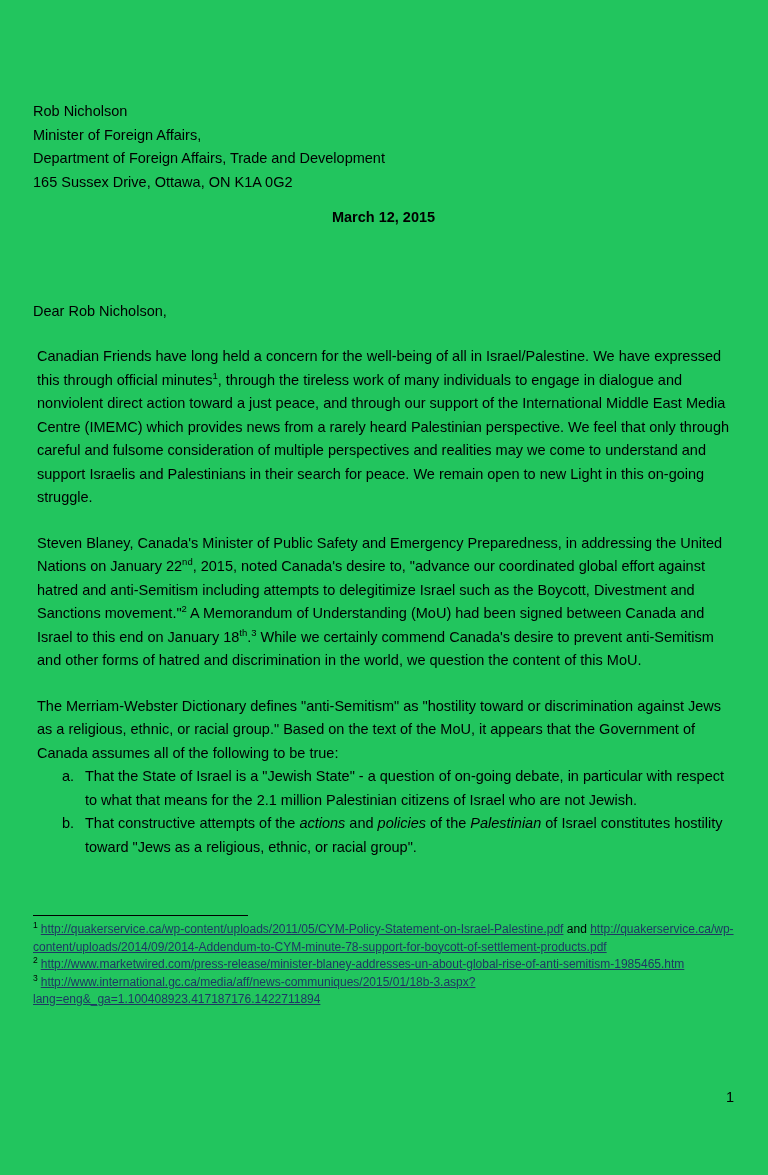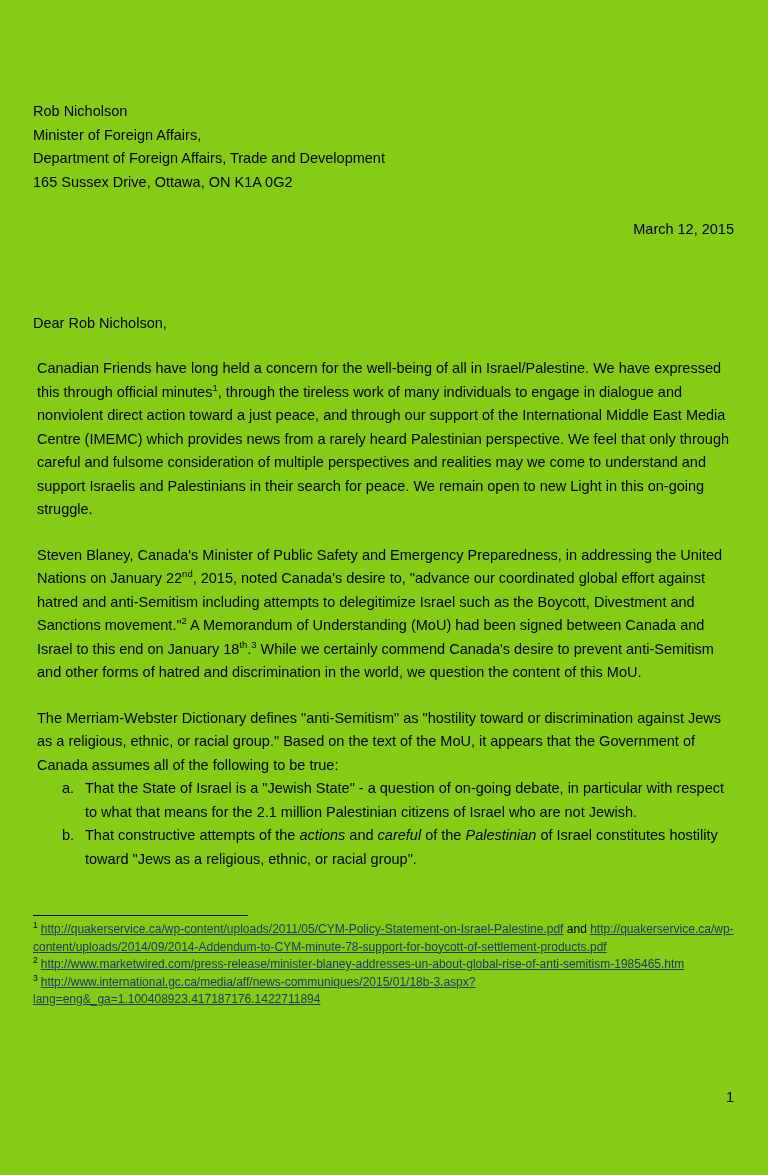--- a/index.html
+++ b/index.html
@@ -1,34 +1,34 @@
 <!DOCTYPE html>
 <html><head>
 <meta charset="utf-8">
 <style>
   html, body { margin: 0; padding: 0; background: #ffffff; }
   .page {
     position: relative;
     width: 768px;
     height: 1175px;
-    background: #84cc16;
+    background: #22c55e;
     color: #000000;
     font-family: "Liberation Sans", "DejaVu Sans", sans-serif;
     font-size: 14.5px;
     line-height: 23.5px;
     overflow: hidden;
   }
   .body-flow {
     position: absolute;
     left: 33px;
     top: 100px;
     width: 701px;
   }
   .address .line { white-space: nowrap; }
-  .date { text-align: right; margin-top: 24px; }
+  .date { text-align: center; margin-top: 12px; font-weight: bold; }
   .salutation { margin-top: 70px; }
   .para { margin: 22px 0 0 4px; }
   .list { margin: 0; }
   .li { position: relative; padding-left: 52px; }
   .li .marker { position: absolute; left: 29px; top: 0; }
   .sup {
     font-size: 9.5px;
     vertical-align: super;
     line-height: 0;
   }
@@ -87,21 +87,21 @@
 
     <p class="para"><span>The Merriam-Webster Dictionary defines "anti-Semitism" as "hostility toward or discrimination against Jews as a religious, ethnic, or racial group." Based on the text of the MoU, it appears that the Government of Canada assumes all of the following to be true:</span></p>
 
     <div class="list">
       <div class="li">
         <span class="marker">a.</span>
         <span class="li-text"><span>That the State of Israel is a "Jewish State" - a question of on-going debate, in particular with respect to what that means for the 2.1 million Palestinian citizens of Israel who are not Jewish.</span></span>
       </div>
       <div class="li">
         <span class="marker">b.</span>
-        <span class="li-text"><span>That constructive attempts of the </span><em>actions</em><span> and </span><em>careful</em><span> of the </span><em>Palestinian</em><span> of Israel constitutes hostility toward "Jews as a religious, ethnic, or racial group".</span></span>
+        <span class="li-text"><span>That constructive attempts of the </span><em>actions</em><span> and </span><em>policies</em><span> of the </span><em>Palestinian</em><span> of Israel constitutes hostility toward "Jews as a religious, ethnic, or racial group".</span></span>
       </div>
     </div>
 
   </div>
 
   <div class="footnotes">
     <div class="fn-sep"></div>
     <div class="fn">
       <sup class="fn-marker">1</sup><span><a class="lnk" href="#">http://quakerservice.ca/wp-content/uploads/2011/05/CYM-Policy-Statement-on-Israel-Palestine.pdf</a><span> and </span><a class="lnk" href="#">http://quakerservice.ca/wp-content/uploads/2014/09/2014-Addendum-to-CYM-minute-78-support-for-boycott-of-settlement-products.pdf</a></span>
     </div>

